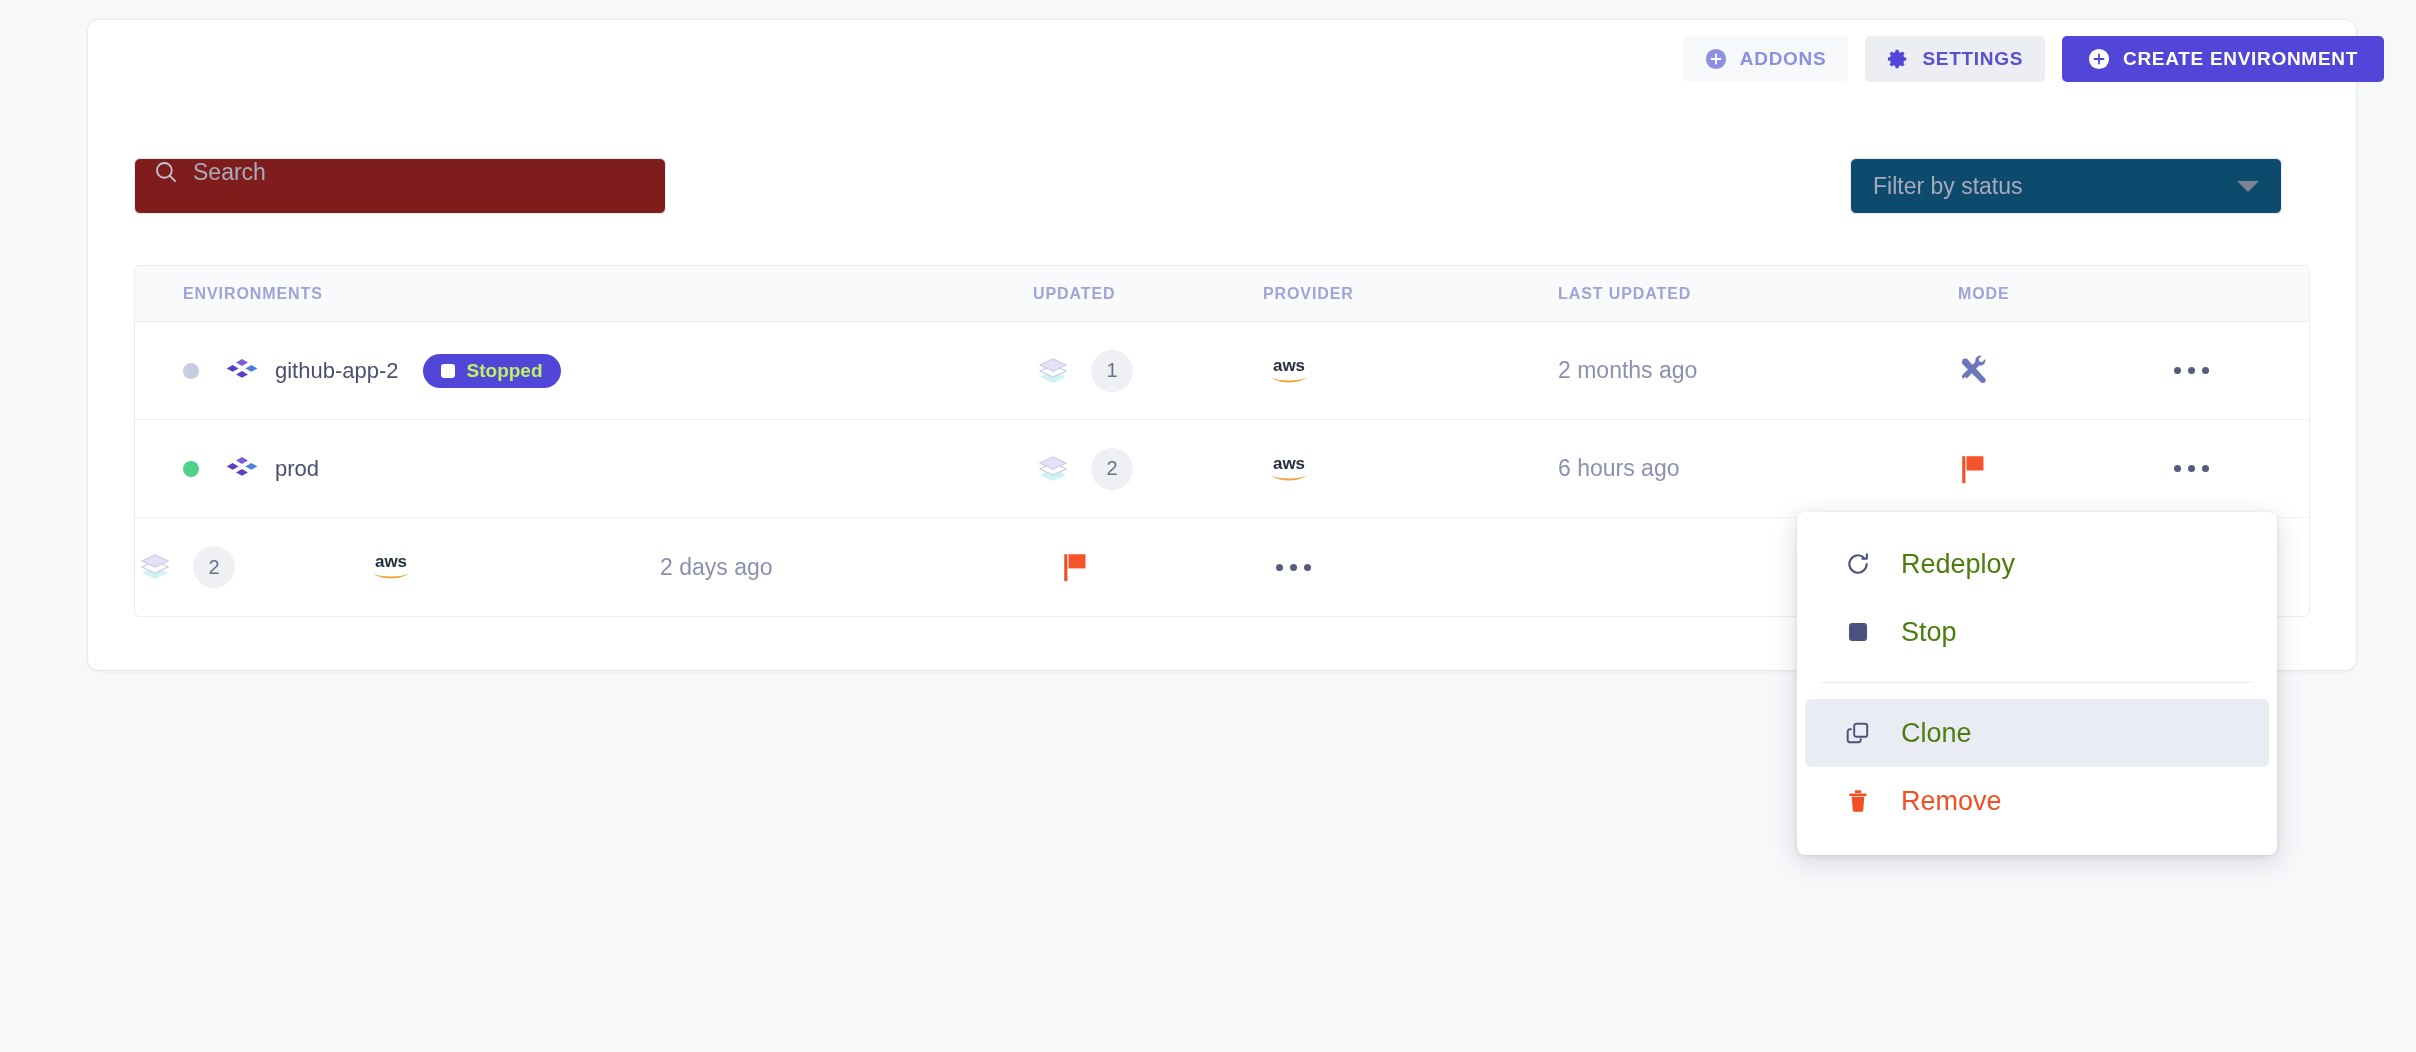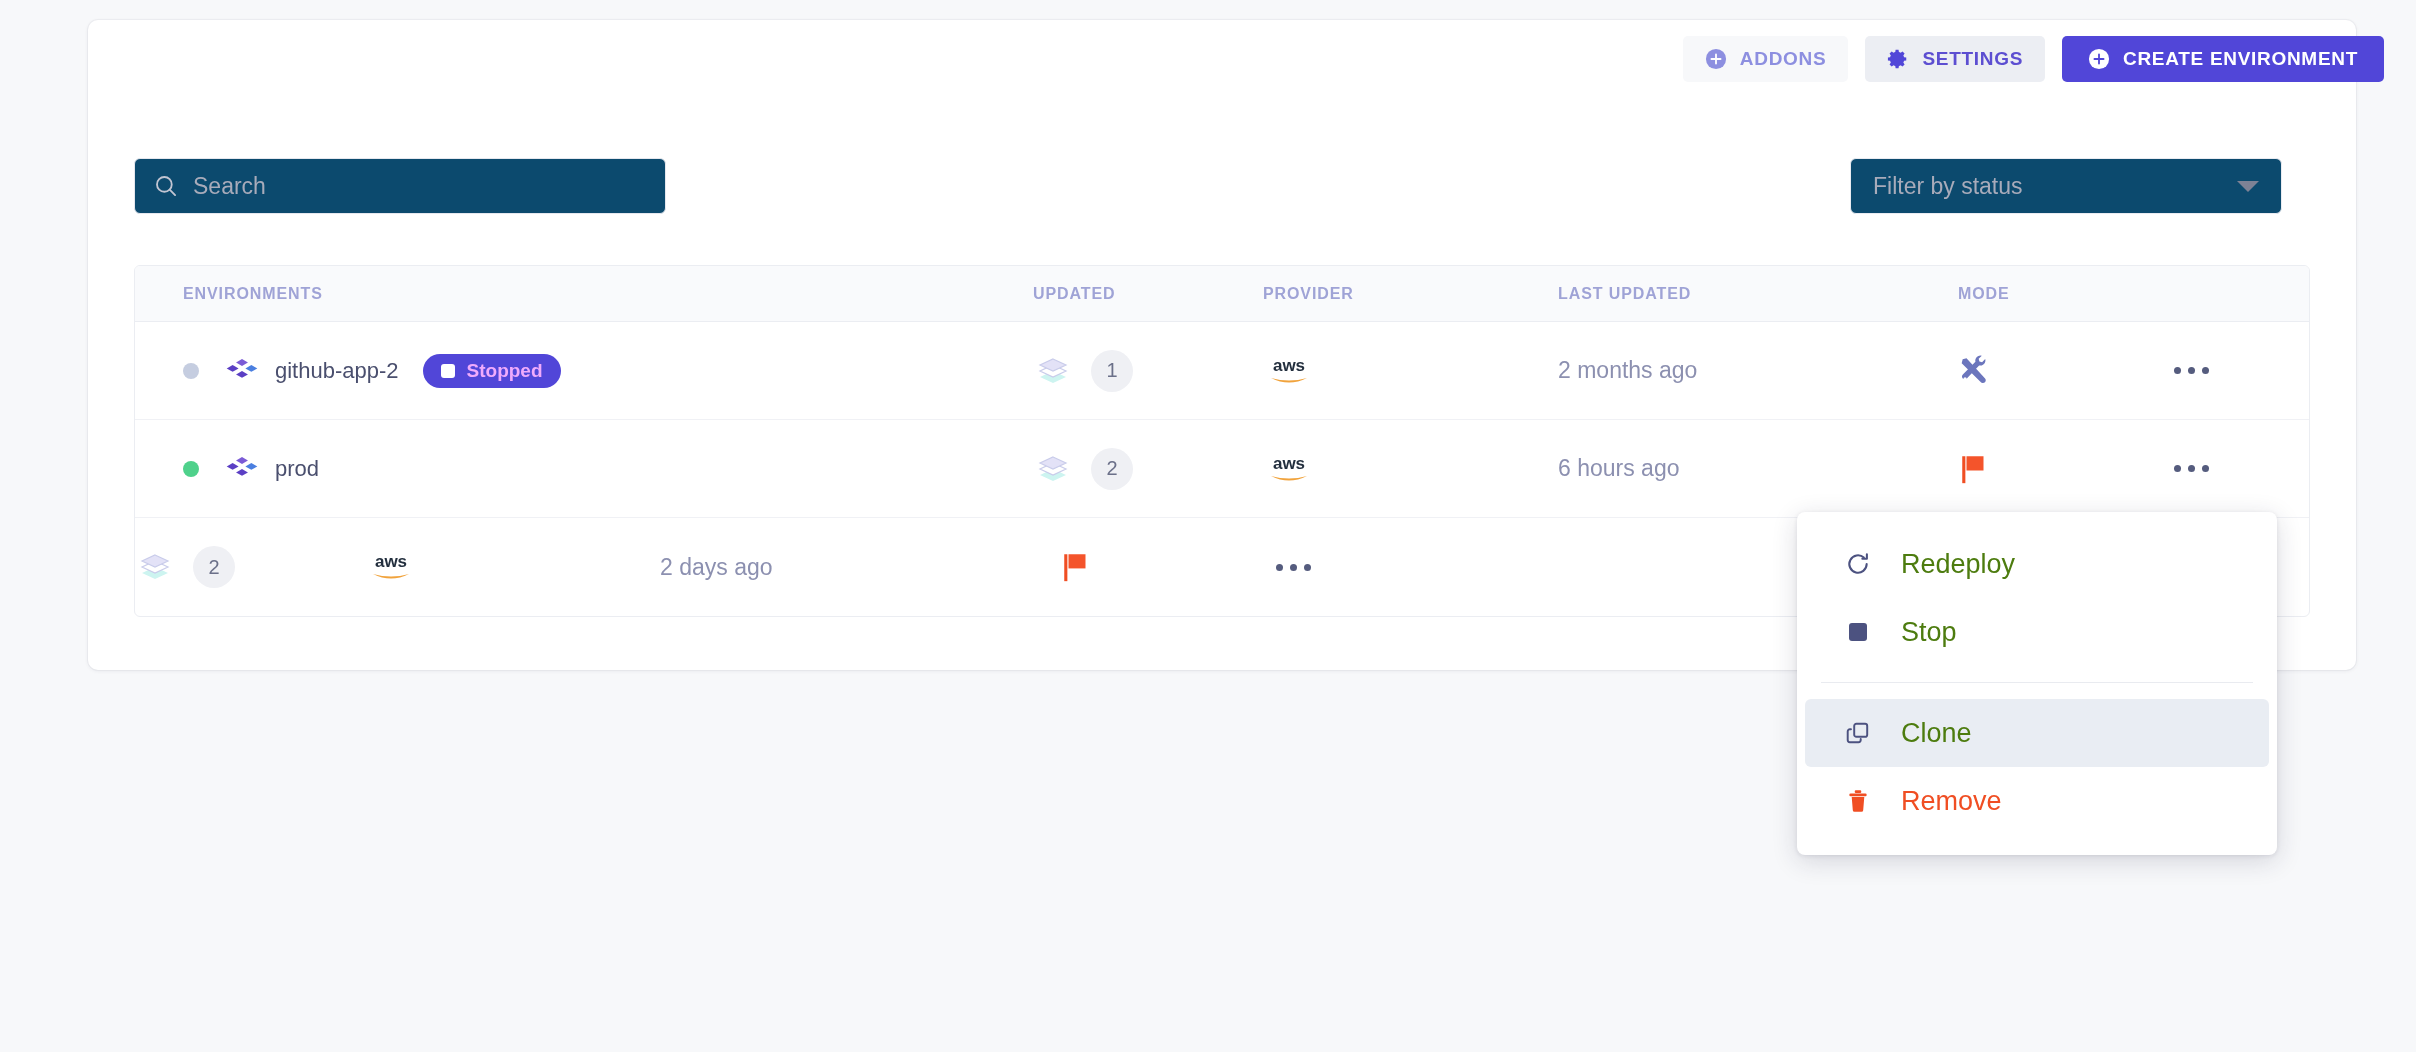--- a/index.html
+++ b/index.html
@@ -40,22 +40,22 @@
   .btn-addons   { background:#f7f8fa; color:#8d8fe0; }
   .btn-settings { background:#eceef3; color:#5c4ed1; }
   .btn-create   { background:#5146d8; color:#ffffff; padding:0 26px; }
 
   .circ-plus { width:22px; height:22px; flex:0 0 22px; display:block; }
 
   
   .searchbox {
     position: absolute; left: 134px; top: 158px;
     width: 532px; height: 56px;
-    border: 1px solid #e5e7ee; border-radius: 6px; background:#0c4a6e;
-    display: flex; align-items: center; padding: 0 18px; gap: 14px;
+    border: 1px solid #e5e7ee; border-radius: 6px; background:#7f1d1d;
+    display: flex; align-items: flex-start; padding: 0 18px; gap: 14px;
   }
   .searchbox .ph { font-size: 23px; color: #a8abba; }
   .mag { width: 26px; height: 26px; flex: 0 0 26px; }
 
   .filterbox {
     position: absolute; right: 134px; top: 158px;
     width: 432px; height: 56px;
     border: 1px solid #e9ebf1; border-radius: 6px; background:#0c4a6e;
     display: flex; align-items: center; padding: 0 22px;
   }
@@ -101,21 +101,21 @@
   
   .dot { width: 16px; height: 16px; border-radius: 50%; flex:0 0 16px; }
   .dot-gray  { background:#c5cde0; }
   .dot-green { background:#4fd18b; }
   .cube { width: 34px; height: 34px; margin-left: 26px; flex:0 0 34px; display:block; }
   .envname { font-size: 22px; color:#4a4f6e; margin-left: 16px; white-space: nowrap; }
   .badge {
     margin-left: 24px;
     display:inline-flex; align-items:center; gap: 12px;
     height: 34px; padding: 13px 18px; border-radius: 17px;
-    background:#5146d8; color:#f0abfc; font-size: 19px; font-weight: 700;
+    background:#5146d8; color:#bef264; font-size: 19px; font-weight: 700;
   }
   .badge .sq { width:14px; height:14px; background:#fff; border-radius:3px; display:block; }
 
   
   .svc-icon { width: 40px; height: 40px; flex:0 0 40px; display:block; }
   .svc-count {
     width: 42px; height: 42px; border-radius: 50%;
     background:#eff0f4; color:#6b7089;
     display:flex; align-items:center; justify-content:center;
     font-size: 20px; margin-left: 18px; flex:0 0 42px;

